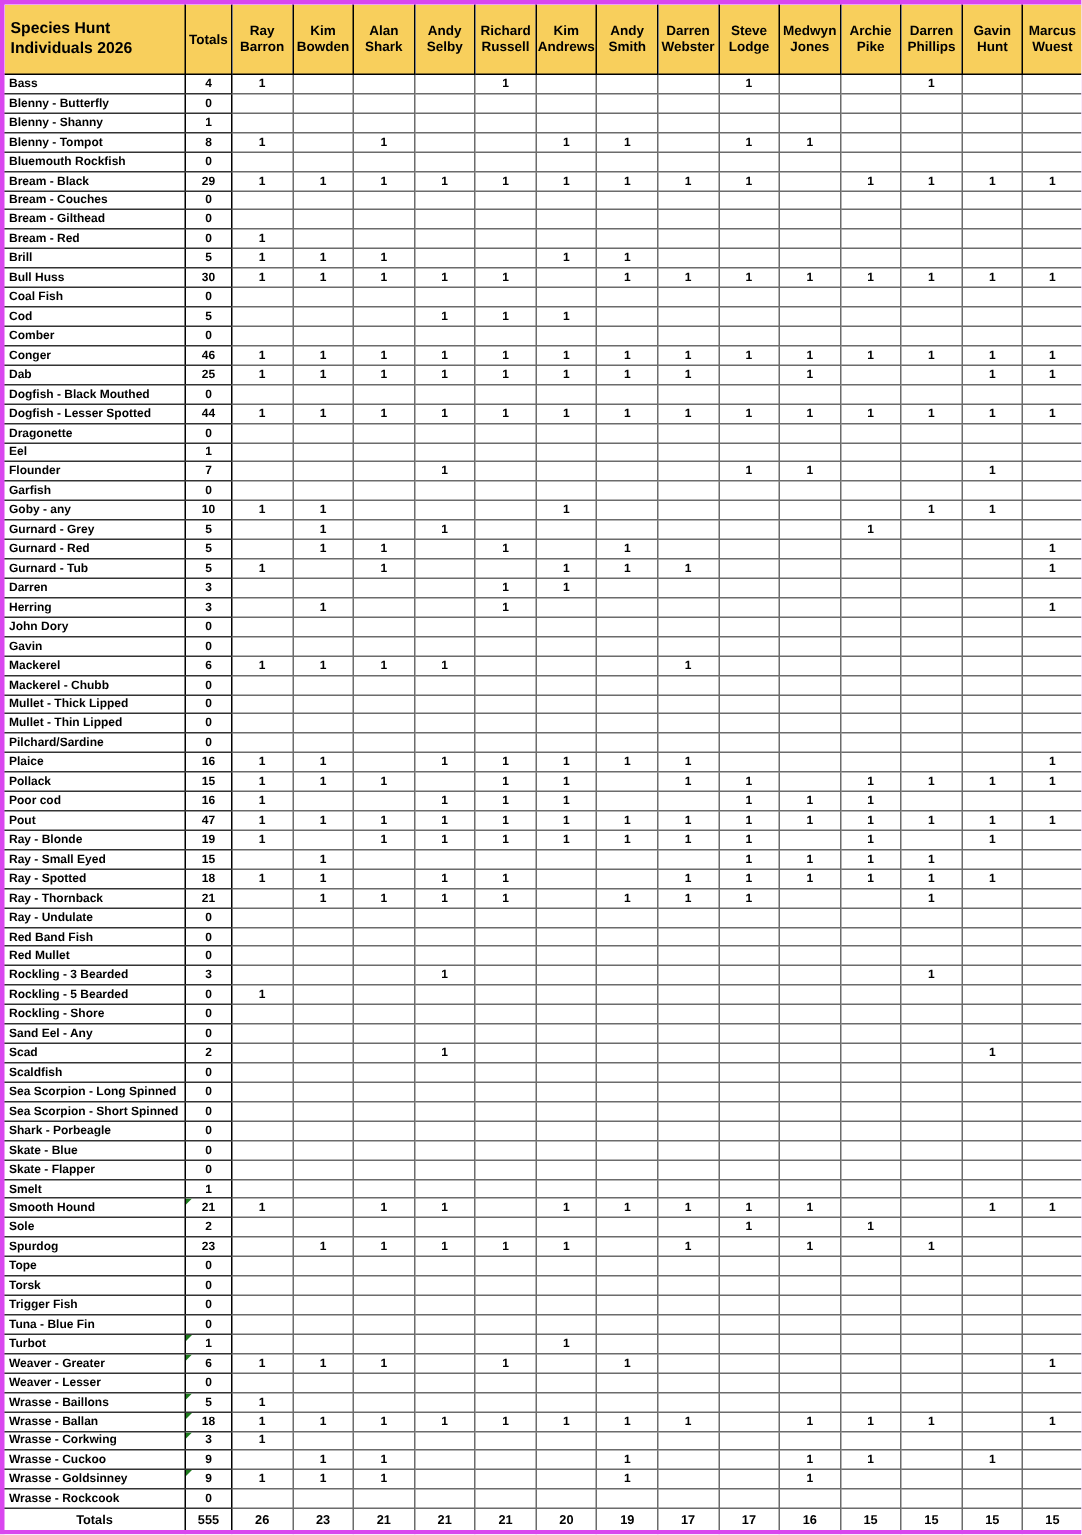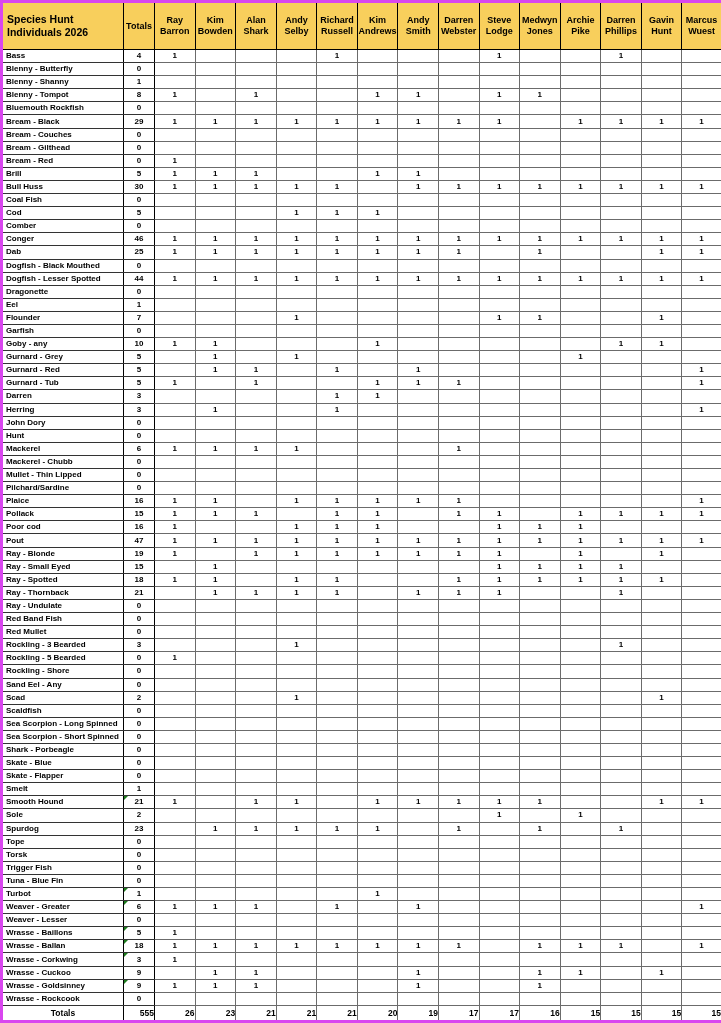--- a/index.html
+++ b/index.html
@@ -9,21 +9,21 @@
   col.c-species{width:122px;}
   col.c-totals{width:31px;}
   col.c-player{width:40.57px;}
   th,td{padding:0;margin:0;overflow:hidden;font-weight:bold;vertical-align:middle;}
   thead th{background:var(--header-bg,#F8CF5C);border:1px solid #000;height:46px;font-size:9px;line-height:1.2;text-align:center;}
   th.title-cell{text-align:left;font-size:10.5px;line-height:1.25;padding-left:4px;padding-right:6px;}
   tbody td{border:1px solid #6b6b6b;font-size:8px;height:10.6px;line-height:1;}
   td.species{border-left:1px solid #000;border-right:1px solid #000;border-top:1px solid #333;border-bottom:1px solid #333;text-align:left;padding-left:3px;white-space:nowrap;}
   td.total{border-right:1px solid #000;border-top:1px solid #333;border-bottom:1px solid #333;text-align:center;position:relative;}
   td.count{text-align:center;}
-  tr.totals-row td{border-top:1.5px solid #000;border-bottom:1px solid #000;font-size:8.5px;height:12px;text-align:right;}
+  tr.totals-row td{border-top:1.5px solid #000;border-bottom:1px solid #000;font-size:8.5px;height:12px;}
   tr.totals-row td.species{text-align:center;padding-left:0;}
   .tri{position:absolute;top:0;left:0;width:0;height:0;border-top:4px solid var(--note-green,#1E7B1E);border-right:4px solid transparent;}
 </style>
 </head>
 <body>
 
 <div class="sheet">
   <table>
     <colgroup>
       <col class="c-species">
@@ -580,21 +580,21 @@
           <td class="count"></td>
           <td class="count"></td>
           <td class="count"></td>
           <td class="count"></td>
           <td class="count"></td>
           <td class="count"></td>
           <td class="count"></td>
           <td class="count"></td>
         </tr>
         <tr>
-          <td class="species">Hunt</td>
+          <td class="species">Gavin</td>
           <td class="total">0</td>
           <td class="count"></td>
           <td class="count"></td>
           <td class="count"></td>
           <td class="count"></td>
           <td class="count"></td>
           <td class="count"></td>
           <td class="count"></td>
           <td class="count"></td>
           <td class="count"></td>
@@ -617,20 +617,38 @@
           <td class="count">1</td>
           <td class="count"></td>
           <td class="count"></td>
           <td class="count"></td>
           <td class="count"></td>
           <td class="count"></td>
           <td class="count"></td>
         </tr>
         <tr>
           <td class="species">Mackerel - Chubb</td>
+          <td class="total">0</td>
+          <td class="count"></td>
+          <td class="count"></td>
+          <td class="count"></td>
+          <td class="count"></td>
+          <td class="count"></td>
+          <td class="count"></td>
+          <td class="count"></td>
+          <td class="count"></td>
+          <td class="count"></td>
+          <td class="count"></td>
+          <td class="count"></td>
+          <td class="count"></td>
+          <td class="count"></td>
+          <td class="count"></td>
+        </tr>
+        <tr>
+          <td class="species">Mullet - Thick Lipped</td>
           <td class="total">0</td>
           <td class="count"></td>
           <td class="count"></td>
           <td class="count"></td>
           <td class="count"></td>
           <td class="count"></td>
           <td class="count"></td>
           <td class="count"></td>
           <td class="count"></td>
           <td class="count"></td>

